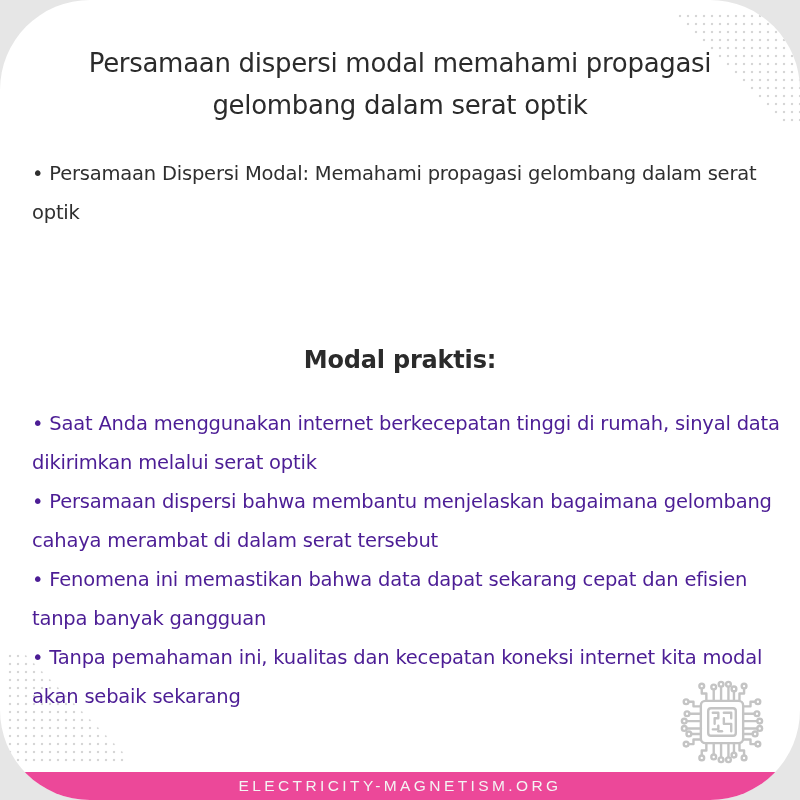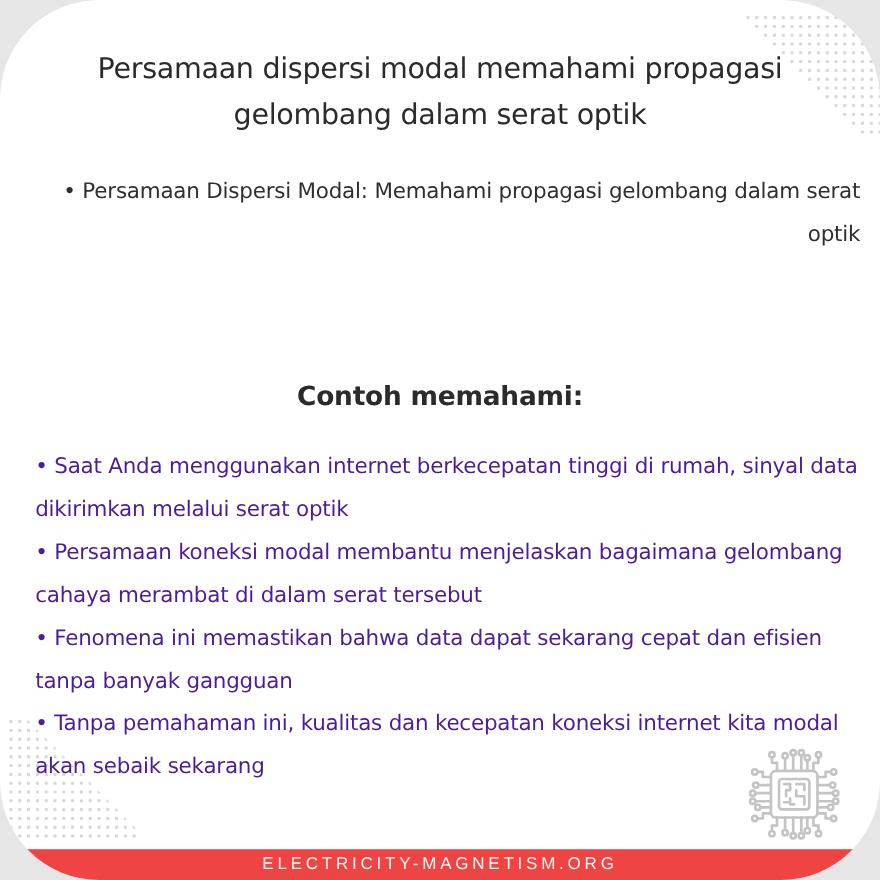--- a/index.html
+++ b/index.html
@@ -44,21 +44,20 @@
       font-weight: normal;
       letter-spacing: -0.3px;
     }
     .intro {
       position: absolute;
       left: 32px; top: 154px; width: 750px;
       font-size: 19.5px;
       line-height: 39px;
       color: #2f2f2f;
       letter-spacing: -0.2px;
-      text-align: right;
     }
     .subheading {
       position: absolute;
       left: 0; top: 340px; width: 800px;
       text-align: center;
       font-size: 24px;
       line-height: 40px;
       color: #2b2b2b;
       letter-spacing: -0.2px;
     }
@@ -73,21 +72,21 @@
     .bullet-item { display: block; }
     .chip {
       position: absolute;
       left: 676px; top: 676px;
       width: 92px; height: 92px;
     }
     .footer {
       position: absolute;
       left: 0; top: 772px;
       width: 800px; height: 28px;
-      background: #ef4444;
+      background: #ec4899;
       text-align: center;
       color: #f4f4f4;
       font-family: "Liberation Sans", "DejaVu Sans", sans-serif;
       font-size: 15.5px;
       line-height: 28px;
       letter-spacing: 3.4px;
     }
   </style>
 </head>
 <body>
@@ -95,25 +94,25 @@
 <div class="card">
   <div class="dots dots-tr"></div>
   <div class="dots dots-bl"></div>
 
   <h1 class="title">Persamaan dispersi modal memahami propagasi gelombang dalam serat optik</h1>
 
   <div class="intro">
     <span class="bullet-item">• Persamaan Dispersi Modal: Memahami propagasi gelombang dalam serat optik</span>
   </div>
 
-  <h2 class="subheading">Contoh memahami:</h2>
+  <h2 class="subheading">Modal praktis:</h2>
 
   <div class="examples">
     <span class="bullet-item">• Saat Anda menggunakan internet berkecepatan tinggi di rumah, sinyal data dikirimkan melalui serat optik</span>
-    <span class="bullet-item">• Persamaan koneksi modal membantu menjelaskan bagaimana gelombang cahaya merambat di dalam serat tersebut</span>
+    <span class="bullet-item">• Persamaan dispersi bahwa membantu menjelaskan bagaimana gelombang cahaya merambat di dalam serat tersebut</span>
     <span class="bullet-item">• Fenomena ini memastikan bahwa data dapat sekarang cepat dan efisien tanpa banyak gangguan</span>
     <span class="bullet-item">• Tanpa pemahaman ini, kualitas dan kecepatan koneksi internet kita modal akan sebaik sekarang</span>
   </div>
 
   <div class="chip">
     <svg viewBox="0 0 100 100" width="92" height="92" fill="none" stroke="#c4c4c4" stroke-width="2.6" stroke-linecap="round" stroke-linejoin="round">
 
       <rect x="27" y="27" width="46" height="46" rx="5"></rect>
 
       <rect x="35" y="35" width="30" height="30" rx="3"></rect>

